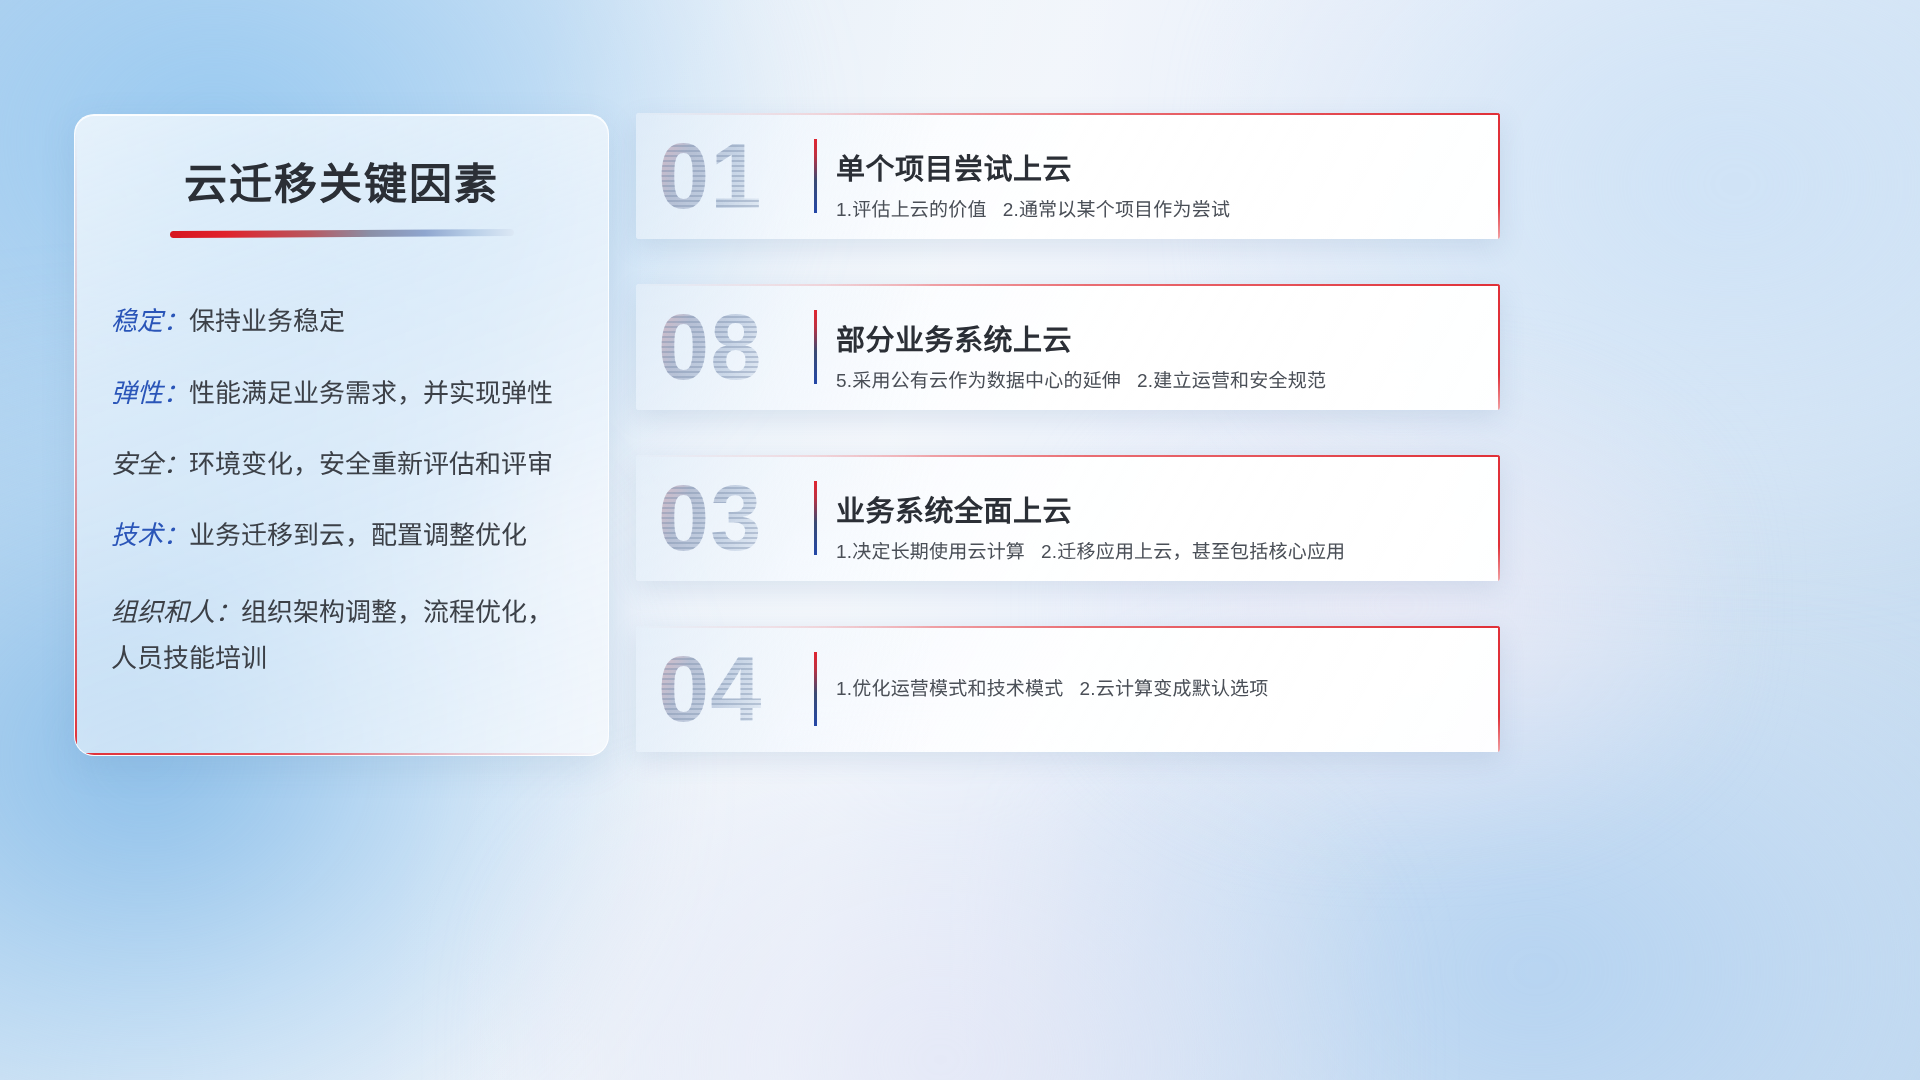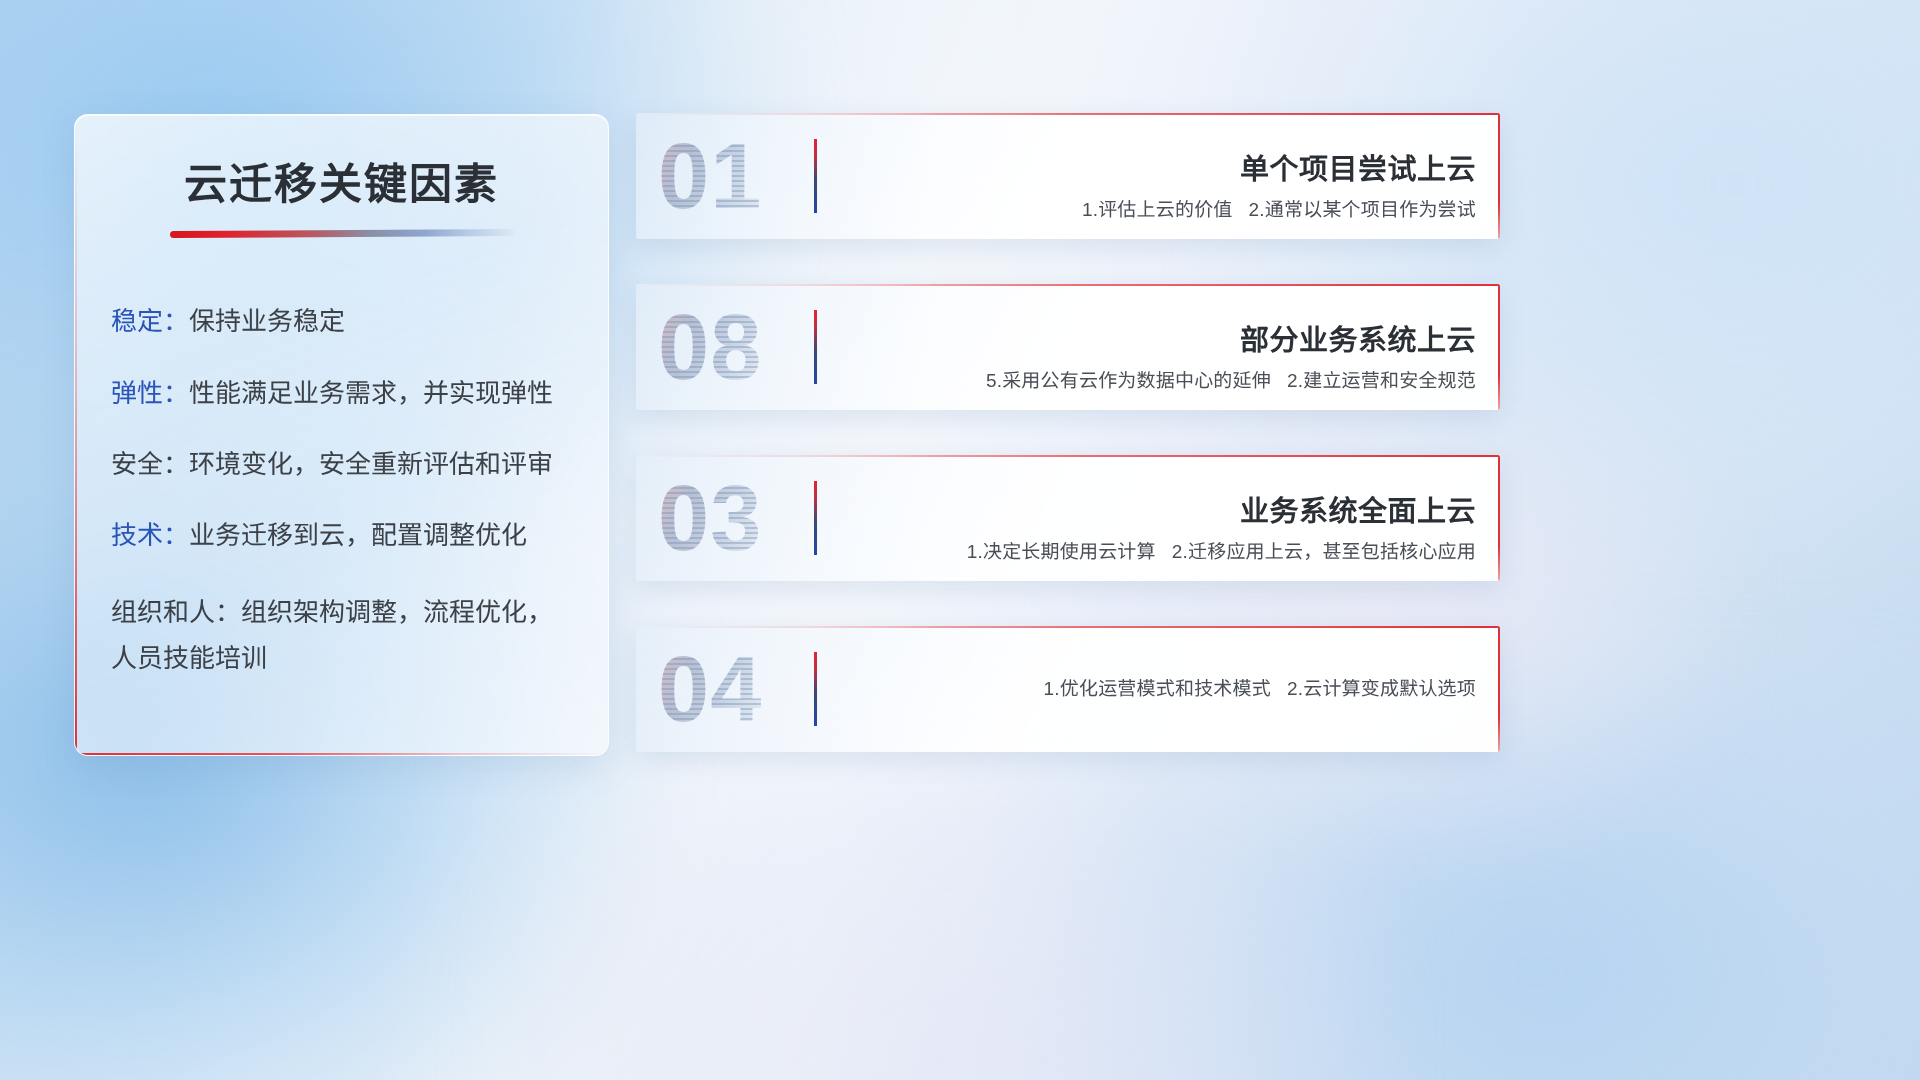--- a/index.html
+++ b/index.html
@@ -68,21 +68,21 @@
   }
 
   
   #stage { position:absolute; inset:0; z-index:2; }
 
   
   #left-panel{
     position:absolute;
     left:74px; top:114px;
     width:535px; height:642px;
-    border-radius:14px;
+    border-radius:20px;
     background:linear-gradient(160deg, rgba(255,255,255,.72) 0%, rgba(250,252,255,.56) 34%, rgba(246,250,255,.50) 62%, rgba(252,253,255,.62) 100%);
     border:1px solid rgba(255,255,255,.85);
     box-shadow:0 10px 34px rgba(90,130,175,.16), inset 0 1px 0 rgba(255,255,255,.9);
     backdrop-filter:blur(3px);
     overflow:hidden;
   }
   #left-panel::after{
     content:"";
     position:absolute; left:0; bottom:0;
     width:100%; height:2px;
@@ -118,21 +118,21 @@
     list-style:none;
   }
   .factor-item{
     font-size:26px;
     line-height:1.28;
     color:#3c4047;
     margin-bottom:38px;
     white-space:nowrap;
   }
   .factor-item.wrap{ white-space:normal; line-height:1.75; }
-  .factor-label{ font-weight:400; }
+  .factor-label{ font-weight:400;font-style:italic; }
   .factor-label.accent{ color:#2a55b8; }
   .factor-label.plain{ color:#3c4047; }
   .factor-text{ color:#3c4047; }
 
   
   #steps{
     position:absolute;
     left:636px; top:113px;
     width:864px;
   }
@@ -142,21 +142,20 @@
     margin-bottom:45px;
     border-radius:3px;
     background:linear-gradient(118deg,
         rgba(255,255,255,.42) 0%,
         rgba(250,252,255,.70) 22%,
         rgba(255,255,255,.94) 48%,
         rgba(255,255,255,.99) 72%,
         rgba(255,255,255,.96) 100%);
     box-shadow:0 8px 26px rgba(96,132,176,.16);
     overflow:hidden;
-    text-align:right;
   }
   .step-card::before{
     content:"";
     position:absolute; left:0; top:0; right:0; height:1.6px;
     background:linear-gradient(90deg, rgba(224,48,56,0) 0%, rgba(224,48,56,.22) 18%, rgba(224,48,56,.70) 52%, #e03038 100%);
   }
   .step-card::after{
     content:"";
     position:absolute; right:0; top:0; bottom:0; width:1.6px;
     background:linear-gradient(180deg, #e03038 0%, #e03038 72%, rgba(224,48,56,.45) 100%);

